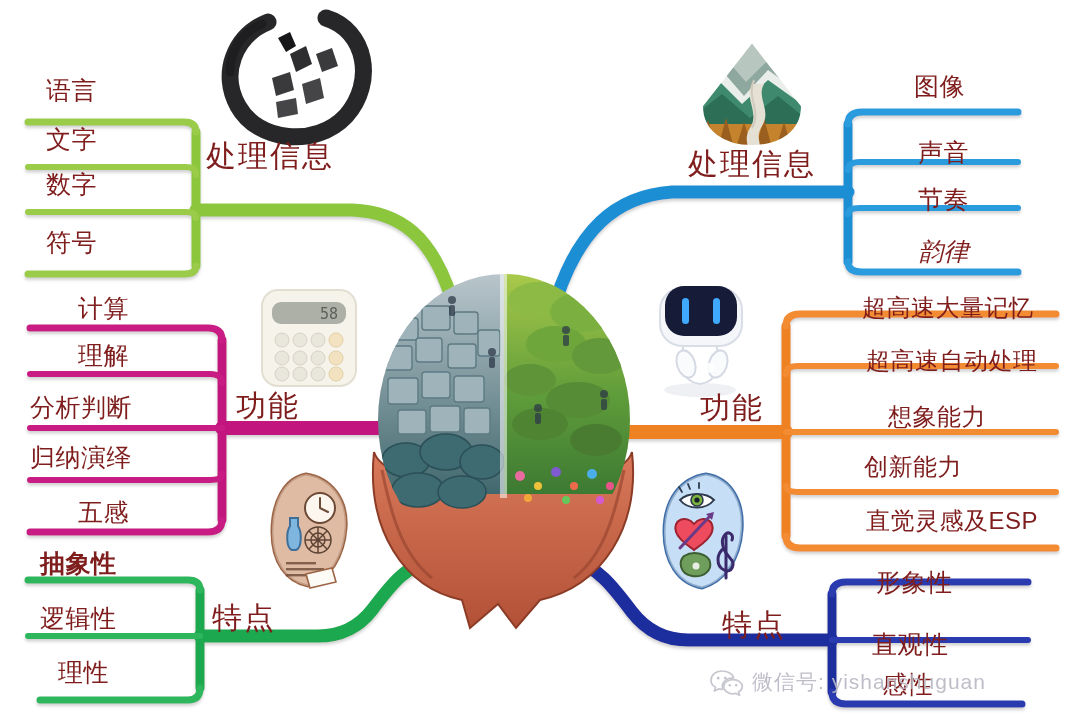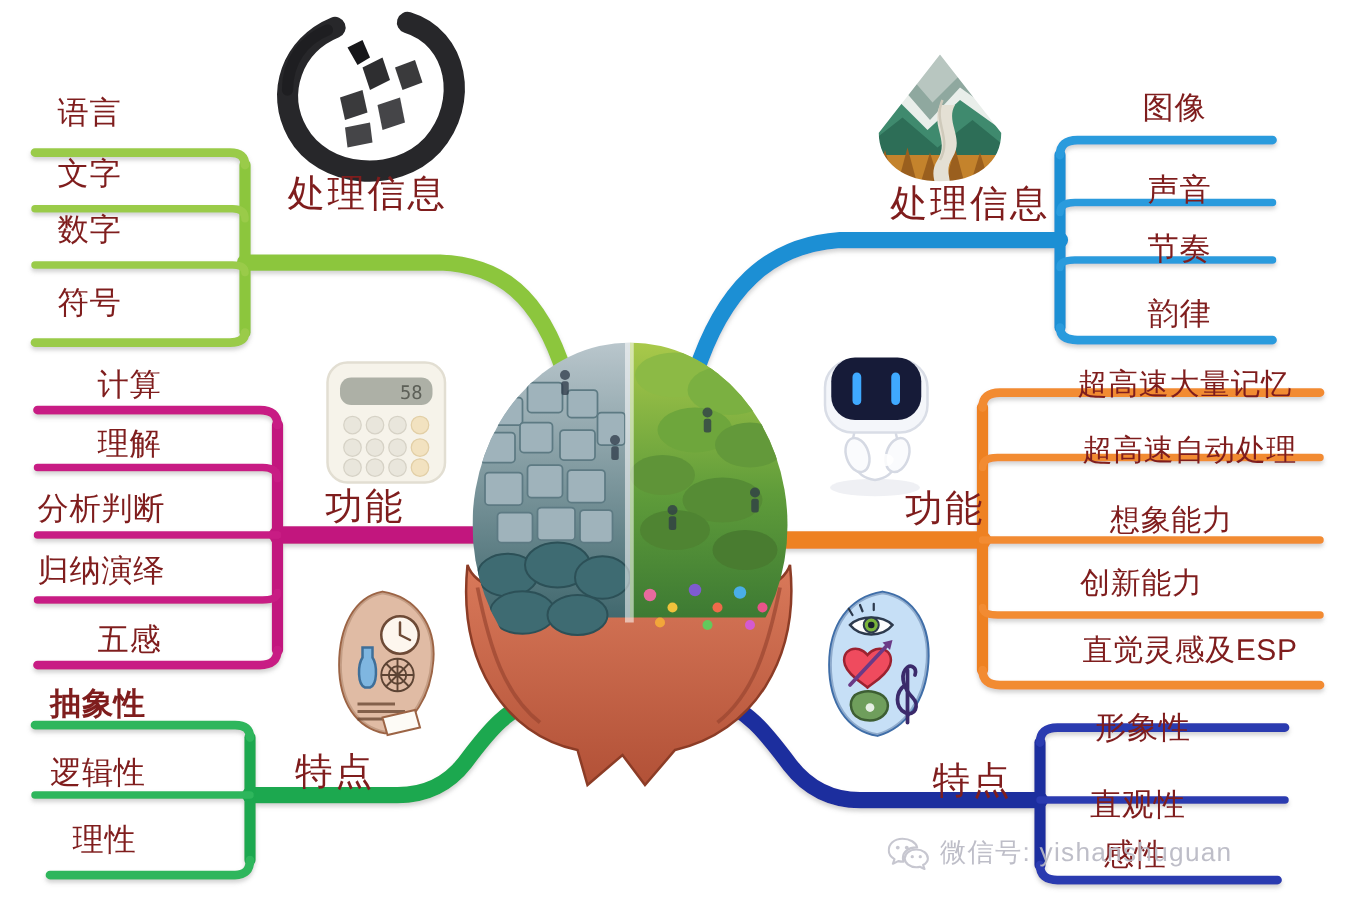--- a/index.html
+++ b/index.html
@@ -13,21 +13,21 @@
   #canvas{position:absolute;left:0;top:0;width:1080px;height:728px;}
   svg.layer{position:absolute;left:0;top:0;width:1080px;height:728px;pointer-events:none;}
   .node-label{
     position:absolute;
     color:#7f1d1d;
     white-space:nowrap;
     font-weight:400;
     letter-spacing:.5px;
     line-height:1;
   }
-  .topic{font-size:30px;letter-spacing:2px;margin-left:24px;}
+  .topic{font-size:30px;letter-spacing:2px;}
   .leaf{font-size:25px;}
   .leaf-sm{font-size:24px;}
   .icon-box{position:absolute;}
   .wm{
     position:absolute;
     display:flex;align-items:center;gap:8px;
     color:#b9b9c4;font-size:21px;letter-spacing:1px;
     opacity:.92;
   }
 </style>
@@ -348,21 +348,21 @@
   <div class="node-label topic" style="left:236px;top:391px;">功能</div>
 
   <div class="node-label leaf" style="left:40px;top:551px;font-weight:bold;">抽象性</div>
   <div class="node-label leaf" style="left:40px;top:606px;">逻辑性</div>
   <div class="node-label leaf" style="left:58px;top:660px;">理性</div>
   <div class="node-label topic" style="left:212px;top:603px;">特点</div>
 
   <div class="node-label leaf" style="left:914px;top:74px;">图像</div>
   <div class="node-label leaf" style="left:918px;top:140px;">声音</div>
   <div class="node-label leaf" style="left:918px;top:187px;">节奏</div>
-  <div class="node-label leaf" style="left:918px;top:239px;">韵律</div>
+  <div class="node-label leaf" style="left:918px;top:239px;font-style:italic;">韵律</div>
   <div class="node-label topic" style="left:688px;top:149px;">处理信息</div>
 
   <div class="node-label leaf-sm" style="left:866px;top:349px;">超高速自动处理</div>
   <div class="node-label leaf-sm" style="left:862px;top:296px;">超高速大量记忆</div>
   <div class="node-label leaf-sm" style="left:888px;top:405px;">想象能力</div>
   <div class="node-label leaf-sm" style="left:864px;top:455px;">创新能力</div>
   <div class="node-label leaf-sm" style="left:866px;top:509px;">直觉灵感及ESP</div>
   <div class="node-label topic" style="left:700px;top:393px;">功能</div>
 
   <div class="node-label leaf" style="left:876px;top:570px;">形象性</div>

